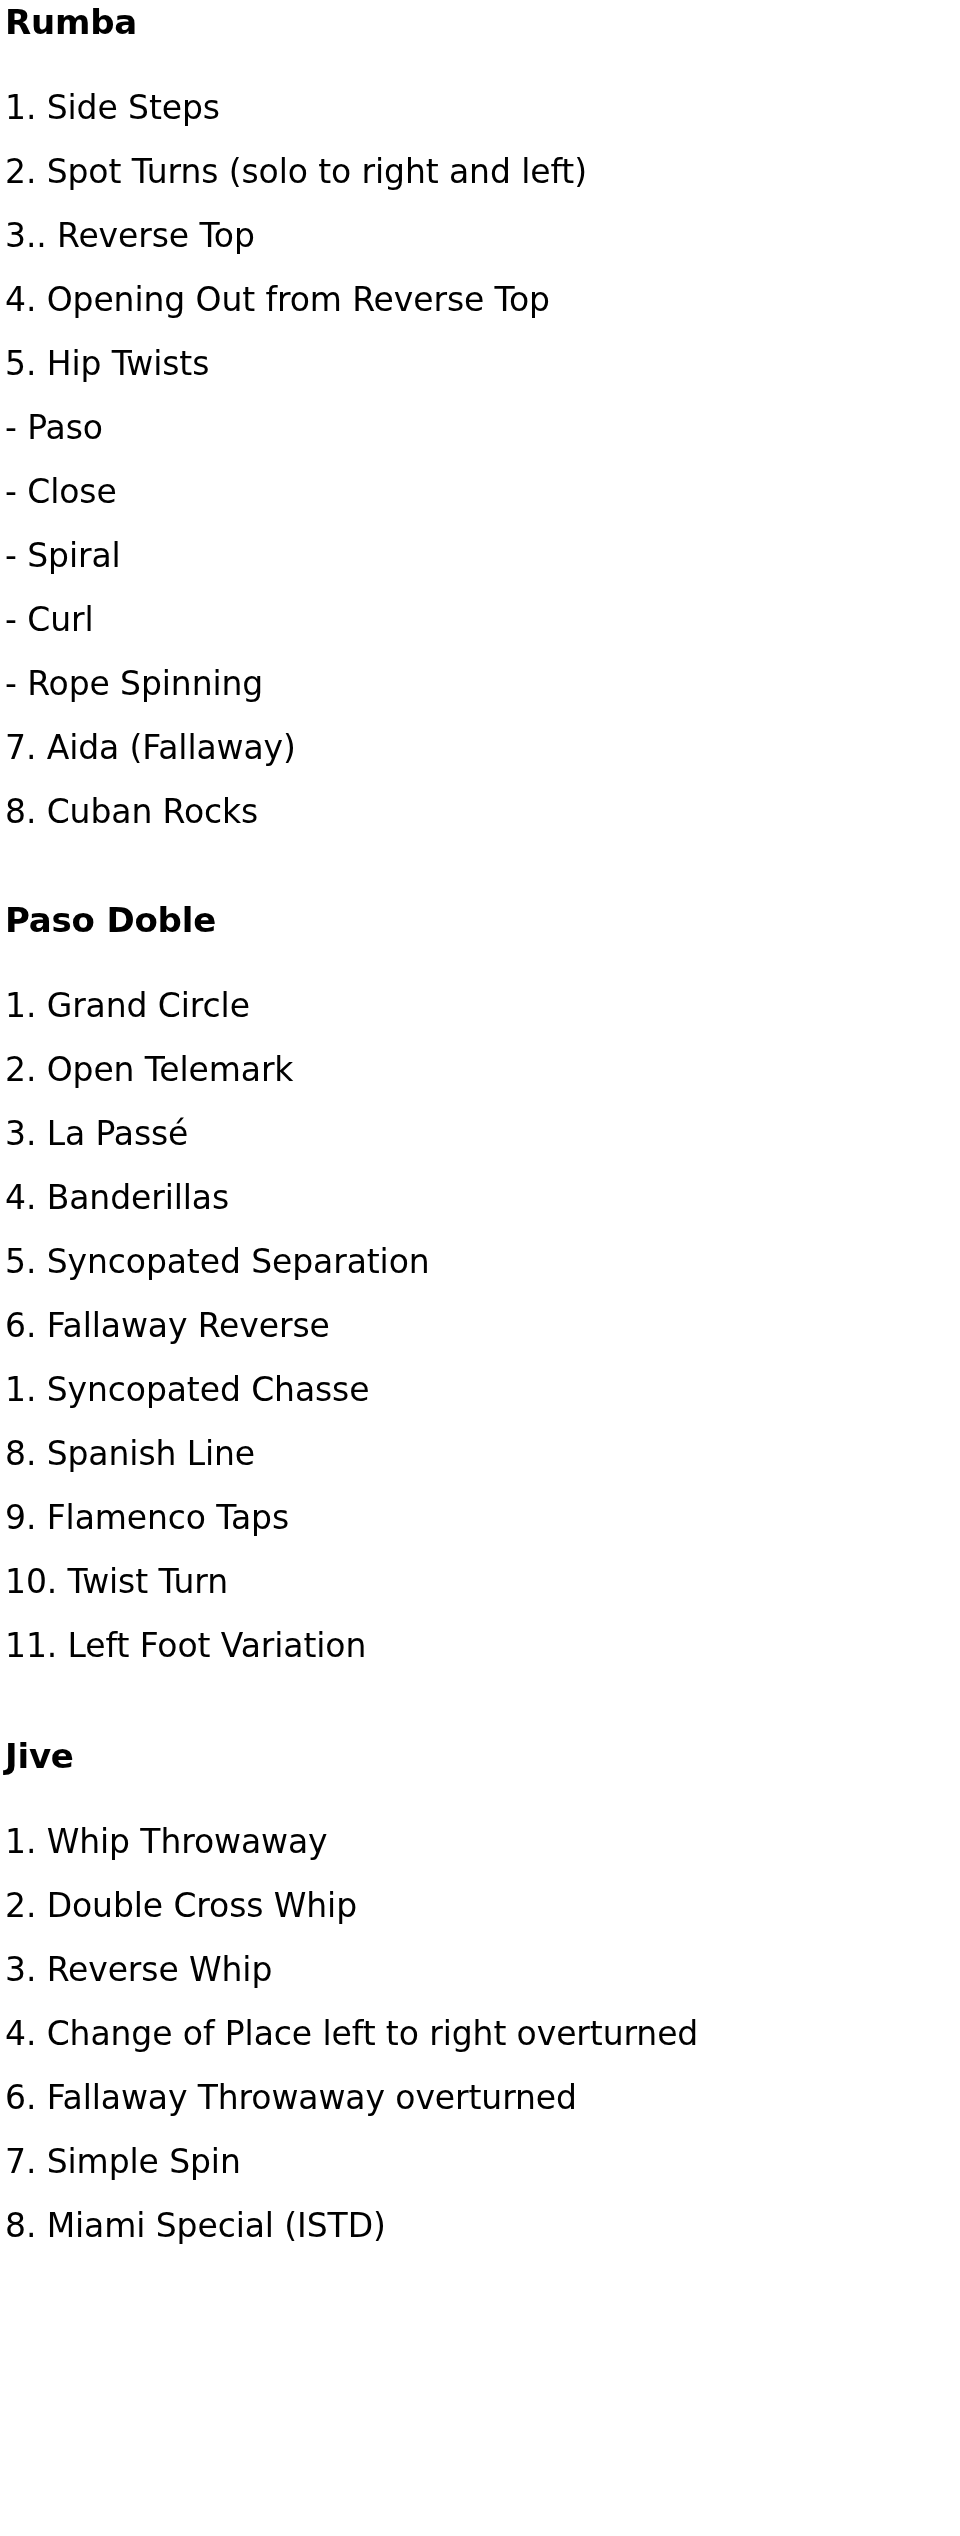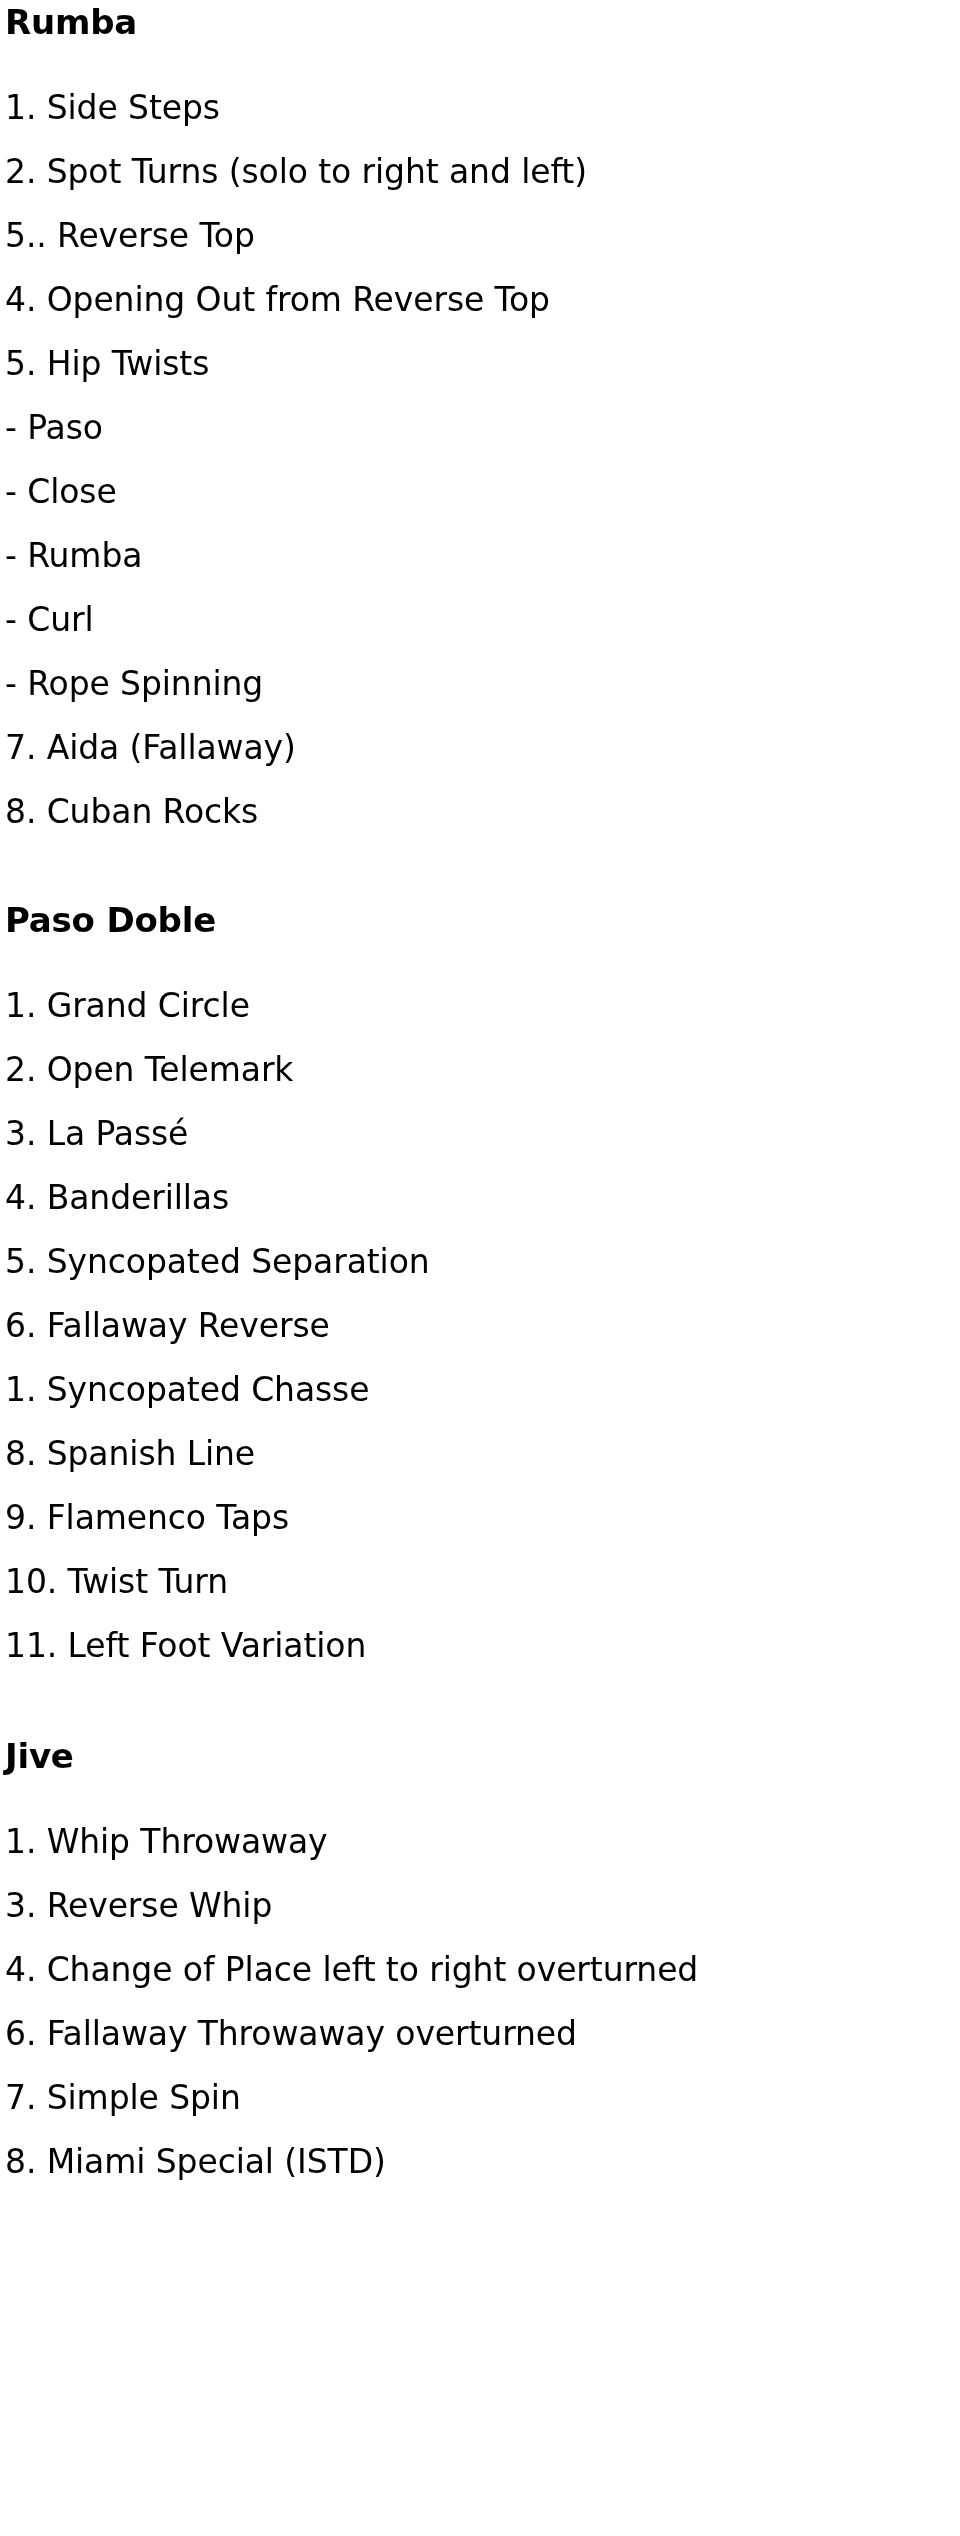--- a/index.html
+++ b/index.html
@@ -58,26 +58,26 @@
 <body>
 
 <div class="page">
 
   <div class="section section-rumba">
     <div class="section-heading">Rumba</div>
     <div class="gap-after-heading"></div>
     <ul class="list">
       <li class="list-item">1. Side Steps</li>
       <li class="list-item">2. Spot Turns (solo to right and left)</li>
-      <li class="list-item">5.. Reverse Top</li>
+      <li class="list-item">3.. Reverse Top</li>
       <li class="list-item">4. Opening Out from Reverse Top</li>
       <li class="list-item">5. Hip Twists</li>
       <li class="list-item sub">- Paso</li>
       <li class="list-item sub">- Close</li>
-      <li class="list-item sub">- Rumba</li>
+      <li class="list-item sub">- Spiral</li>
       <li class="list-item sub">- Curl</li>
       <li class="list-item sub">- Rope Spinning</li>
       <li class="list-item">7. Aida (Fallaway)</li>
       <li class="list-item">8. Cuban Rocks</li>
     </ul>
   </div>
 
   <div class="gap-paso-heading"></div>
 
   <div class="section section-paso">
@@ -98,20 +98,21 @@
     </ul>
   </div>
 
   <div class="gap-jive-heading"></div>
 
   <div class="section section-jive">
     <div class="section-heading">Jive</div>
     <div class="gap-after-heading"></div>
     <ul class="list">
       <li class="list-item">1. Whip Throwaway</li>
+      <li class="list-item">2. Double Cross Whip</li>
       <li class="list-item">3. Reverse Whip</li>
       <li class="list-item">4. Change of Place left to right overturned</li>
       <li class="list-item">6. Fallaway Throwaway overturned</li>
       <li class="list-item">7. Simple Spin</li>
       <li class="list-item">8. Miami Special (ISTD)</li>
     </ul>
   </div>
 
 </div>
 

